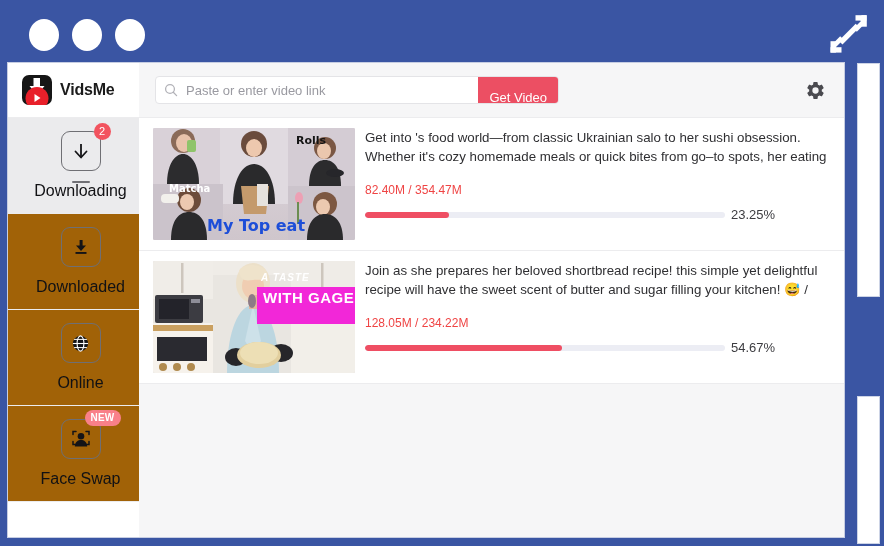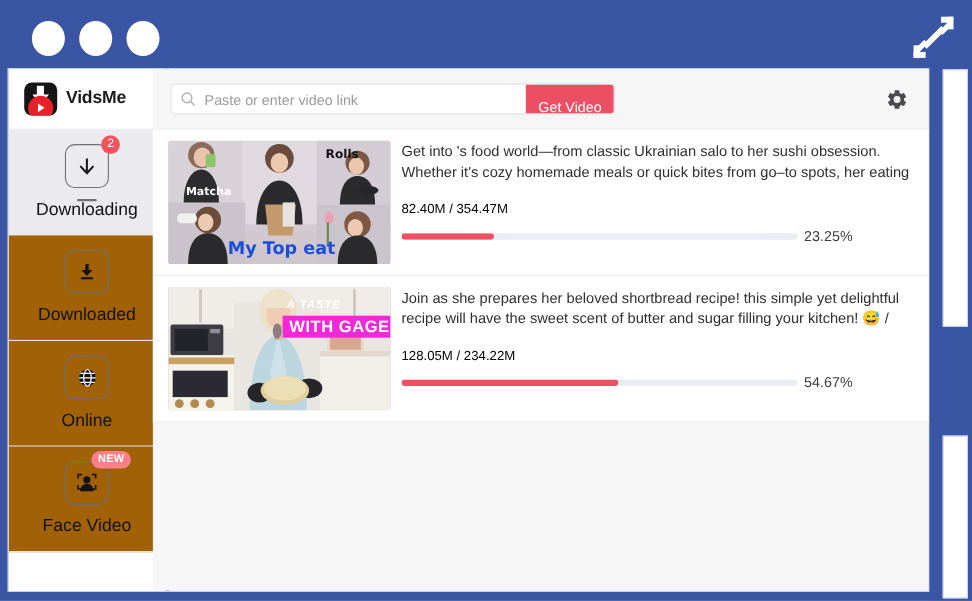--- a/index.html
+++ b/index.html
@@ -66,21 +66,21 @@
     overflow: hidden;
   }
 
   
   #sidebar {
     position: absolute;
     left: 0; top: 0;
     width: 146px;
     height: 474px;
     background: #ffffff;
-    border-right: 4px solid #7f1d1d;
+    border-right: 1px solid #7f1d1d;
     box-sizing: border-box;
   }
   #brand {
     height: 55px;
     display: flex;
     align-items: center;
     padding-left: 14px;
     border-bottom: 1px solid #ececee;
     box-sizing: border-box;
   }
@@ -304,21 +304,21 @@
     font-size: 13.3px;
     line-height: 19px;
     color: #2f2f32;
     max-height: 38px;
     overflow: hidden;
     word-break: break-word;
   }
   .dl-size {
     margin-top: 17px;
     font-size: 12px;
-    color: #000000;
+    color: #ef4444;
   }
   .dl-progress-row {
     margin-top: 10px;
     display: flex;
     align-items: center;
   }
   .dl-bar-track {
     flex: none;
     width: 360px;
     height: 6px;
@@ -454,21 +454,21 @@
               <circle cx="11" cy="8.2" r="3.3" fill="#141417"></circle>
               <path d="M4.8 18.5 C5.2 13.6 8 12 11 12 C14 12 16.8 13.6 17.2 18.5 Z" fill="#141417"></path>
               <path d="M3 6.5 L3 3.5 L6 3.5" fill="none" stroke="#141417" stroke-width="1.5" stroke-linecap="round"></path>
               <path d="M19 6.5 L19 3.5 L16 3.5" fill="none" stroke="#141417" stroke-width="1.5" stroke-linecap="round"></path>
               <path d="M3 13.5 L3 16.5 L6 16.5" fill="none" stroke="#141417" stroke-width="1.5" stroke-linecap="round"></path>
               <path d="M19 13.5 L19 16.5 L16 16.5" fill="none" stroke="#141417" stroke-width="1.5" stroke-linecap="round"></path>
             </svg>
           </div>
           <div class="badge-new">NEW</div>
         </div>
-        <div class="nav-label">Face Video</div>
+        <div class="nav-label">Face Swap</div>
       </div>
 
       <div id="nav-partial"></div>
     </div>
 
     <div id="main">
 
       <div id="toolbar">
         <div id="search-wrap">
           <svg id="search-icon" width="14" height="14" viewBox="0 0 14 14">
@@ -526,21 +526,21 @@
                 <rect x="8" y="66" width="18" height="9" rx="4" fill="#f2f0ec"></rect>
 
                 <ellipse cx="172" cy="76" rx="12" ry="12" fill="#7d5842"></ellipse>
                 <ellipse cx="170" cy="79" rx="7" ry="8" fill="#ecc9b0"></ellipse>
                 <path d="M154 112 C154 94 162 86 172 86 C182 86 190 94 190 112 Z" fill="#2a2a2c"></path>
                 <ellipse cx="146" cy="70" rx="4" ry="6" fill="#eda0b4"></ellipse>
                 <rect x="144" y="74" width="2" height="22" fill="#6b8d52"></rect>
 
                 <rect x="55" y="86" width="100" height="26" fill="#efeae6" opacity="0.0"></rect>
               </svg>
-              <div class="hand-text" style="left:16px;top:41px;font-size:10px;color:#ffffff;">Matcha</div>
+              <div class="hand-text" style="left:16px;top:55px;font-size:10px;color:#ffffff;">Matcha</div>
               <div class="hand-text" style="left:143px;top:6px;font-size:11px;color:#141414;">Rolls</div>
               <div class="hand-text" style="left:54px;top:88px;font-size:16px;color:#1d4ed8;">My Top eat</div>
             </div>
           </div>
           <div class="dl-info">
             <div class="dl-title">Get into 's food world—from classic Ukrainian salo to her sushi obsession. Whether it's cozy homemade meals or quick bites from go–to spots, her eating habits are …</div>
             <div class="dl-size">82.40M / 354.47M</div>
             <div class="dl-progress-row">
               <div class="dl-bar-track">
                 <div class="dl-bar-fill" style="width: 23.25%;"></div>
@@ -585,21 +585,21 @@
                 <path d="M100 44 L92 80 L100 92 L108 80 Z" fill="#cde1e9"></path>
                 <rect x="96" y="34" width="8" height="14" fill="#e3b79c"></rect>
                 <ellipse cx="99" cy="40" rx="4" ry="7" fill="#8d7b86"></ellipse>
 
                 <ellipse cx="128" cy="92" rx="12" ry="9" fill="#26262a"></ellipse>
                 <ellipse cx="83" cy="96" rx="11" ry="9" fill="#26262a"></ellipse>
                 <ellipse cx="106" cy="94" rx="22" ry="13" fill="#e2cf9e"></ellipse>
                 <ellipse cx="106" cy="92" rx="19" ry="11" fill="#eddfb5"></ellipse>
               </svg>
               <div style="position:absolute;left:108px;top:11px;font-size:10px;font-weight:bold;color:#ffffff;letter-spacing:1px;font-family:'Liberation Sans',sans-serif;font-style:italic;">A TASTE</div>
-              <div style="position:absolute;left:104px;top:26px;width:98px;background:#f227d8;color:#ffffff;font-size:15px;font-weight:bold;letter-spacing:0.5px;padding:2px 0 1px 6px;box-sizing:border-box;font-family:'Liberation Sans',sans-serif;">WITH GAGE</div>
+              <div style="position:absolute;left:104px;top:26px;width:98px;background:#f227d8;color:#ffffff;font-size:15px;font-weight:bold;letter-spacing:0.5px;padding:2px 0 18px 6px;box-sizing:border-box;font-family:'Liberation Sans',sans-serif;">WITH GAGE</div>
             </div>
           </div>
           <div class="dl-info">
             <div class="dl-title">Join as she prepares her beloved shortbread recipe! this simple yet delightful recipe will have the sweet scent of butter and sugar filling your kitchen! 😅 /</div>
             <div class="dl-size">128.05M / 234.22M</div>
             <div class="dl-progress-row">
               <div class="dl-bar-track">
                 <div class="dl-bar-fill" style="width: 54.67%;"></div>
               </div>
               <div class="dl-pct">54.67%</div>

